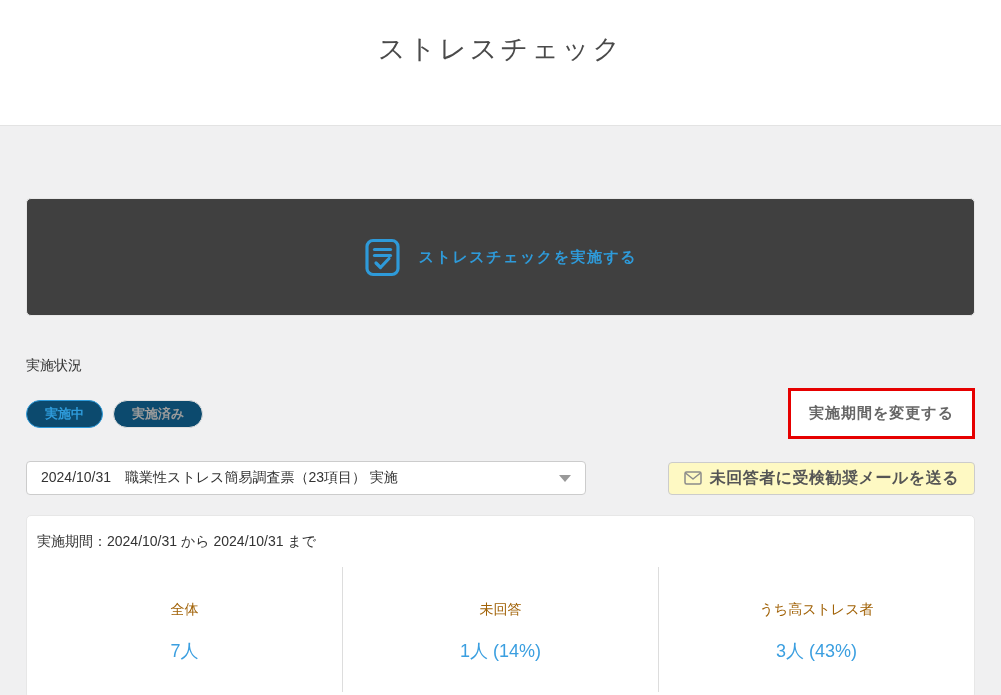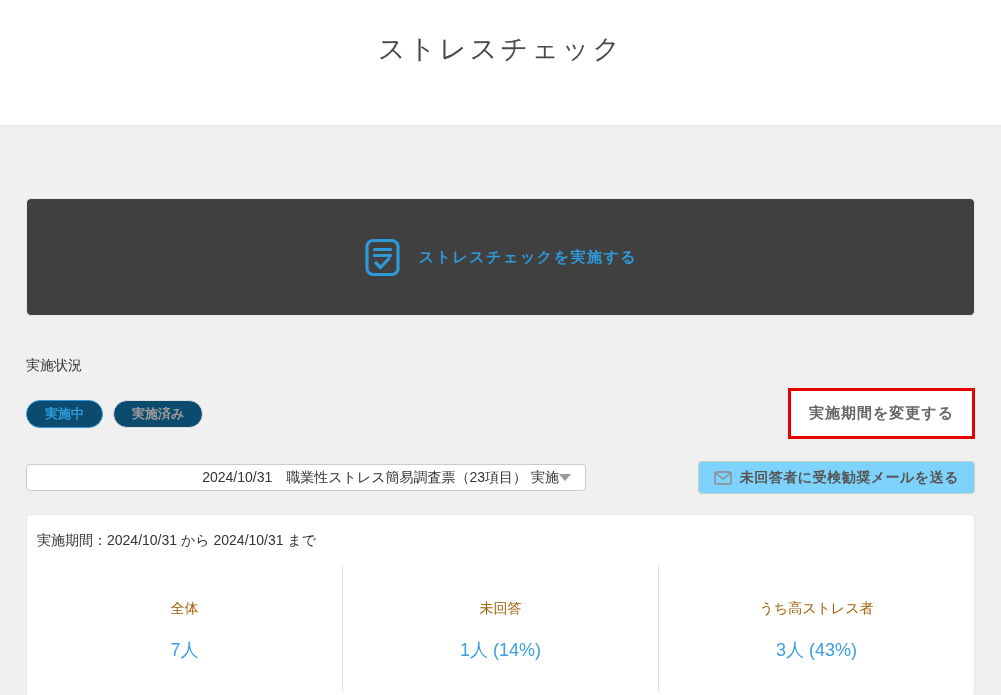--- a/index.html
+++ b/index.html
@@ -92,54 +92,53 @@
   }
   
   .control-row {
     margin-top: 22px;
     display: flex;
     align-items: center;
     justify-content: space-between;
   }
   .survey-select {
     width: 560px;
-    height: 27px;
+    height: 34px;
     background: #ffffff;
     border: 1px solid #cccccc;
     border-radius: 4px;
     display: flex;
     align-items: center;
     padding: 0 14px;
     cursor: pointer;
-    text-align: right;
   }
   .survey-select .select-value {
     flex: 1;
     font-size: 14px;
     color: #333333;
     white-space: nowrap;
     overflow: hidden;
   }
   .caret-down {
     width: 0; height: 0;
     border-left: 6px solid transparent;
     border-right: 6px solid transparent;
     border-top: 7px solid #999999;
   }
   .remind-btn {
     height: 33px;
     padding: 14px 15px;
-    background: #7dd3fc;
+    background: #fef9c3;
     border: 1px solid #cccccc;
     border-radius: 4px;
     display: flex;
     align-items: center;
     gap: 8px;
     font-family: inherit;
-    font-size: 14px;
+    font-size: 16px;
     font-weight: bold;
     color: #555555;
     letter-spacing: 0.5px;
     cursor: pointer;
   }
   
   .summary-card {
     margin-top: 20px;
     height: 184px;
     background: #ffffff;

